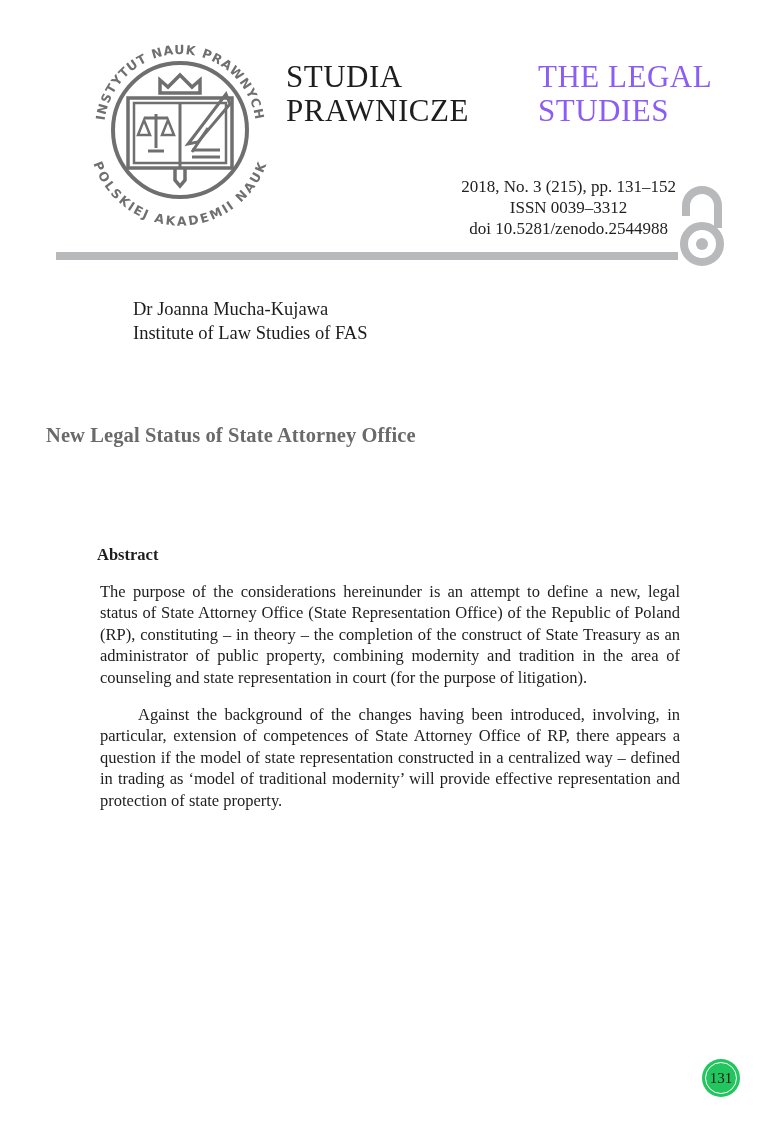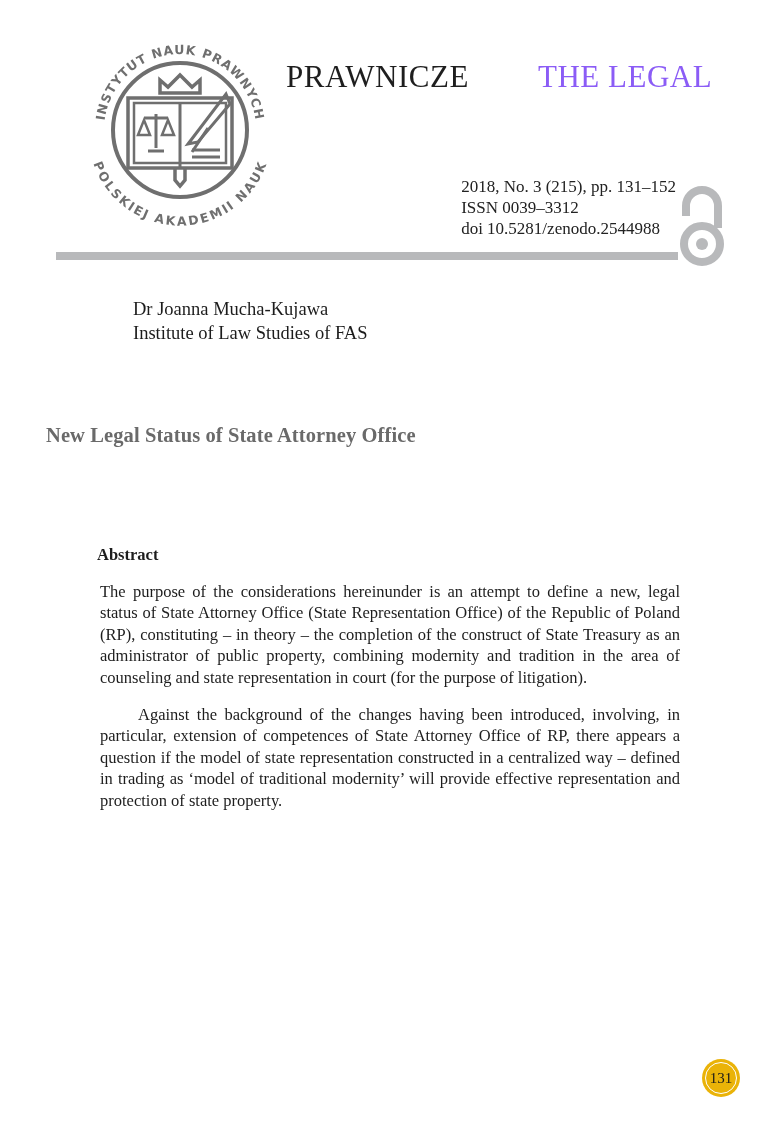--- a/index.html
+++ b/index.html
@@ -9,42 +9,42 @@
 
     
     #logo { left: 80px; top: 30px; width: 200px; height: 200px; }
 
     
     .jt { font-size: 31px; line-height: 34px; letter-spacing: 0.5px; font-weight: normal; }
     #jt-pl { left: 286px; top: 60px; color: #1e1e1e; }
     #jt-en { left: 538px; top: 60px; color: #8b5cf6; }
 
     
-    #meta { right: 104px; top: 176px; text-align: left; font-size: 17px; line-height: 21px; color: #222; }
+    #meta { right: 104px; top: 176px; text-align: center; font-size: 17px; line-height: 21px; color: #222; }
 
     
     #rule { left: 56px; top: 252px; width: 622px; height: 8px; background: #b8b9bb; }
     #oa { left: 678px; top: 186px; width: 48px; height: 82px; }
 
     
     #author { left: 85px; top: 297px; font-size: 18.5px; line-height: 24px; color: #1c1c1c; margin-left: 48px; }
 
     
     #title { left: 0; width: 780px; top: 424px; text-align: left; font-size: 20.5px;
              font-weight: bold; color: #6a6a6a; letter-spacing: 0.1px; margin-left: 46px; }
 
     
     #abstract { left: 85px; top: 532px; width: 610px; font-size: 16.5px; line-height: 21.6px; color: #1d1d1d; }
     #abstract h3 { margin: 12px; font-size: 16.5px; font-weight: bold; line-height: 21.6px; }
     #abstract p { margin: 15px; text-align: justify; hyphens: manual; }
     #abstract p.indent { text-indent: 38px; }
 
     
     #pagenum { left: 702px; top: 1059px; width: 38px; height: 38px; border-radius: 50%;
-               background: #eab308; display: flex; align-items: center; justify-content: center; }
+               background: #22c55e; display: flex; align-items: center; justify-content: center; }
     #pagenum .inner { width: 32px; height: 32px; border-radius: 50%; border: 1.5px solid #ffffff;
                       box-sizing: border-box; display: flex; align-items: center; justify-content: center;
                       font-size: 15px; color: #1a1a1a; }
   </style>
 </head>
 <body>
 
 <svg id="logo" class="abs" viewBox="0 0 200 200">
   <defs>
     <path id="arcTop" d="M 24,100 A 76,76 0 0 1 176,100"></path>
@@ -72,24 +72,26 @@
 
     <path d="M 95,138 L 95,150 L 100,156 L 105,150 L 105,138" stroke-width="3.5"></path>
   </g>
   <g fill="#6f6f6f" font-family="DejaVu Sans, sans-serif" font-weight="bold" font-size="12.5" letter-spacing="1">
     <text><textPath href="#arcTop" startOffset="50%" text-anchor="middle">INSTYTUT NAUK PRAWNYCH</textPath></text>
     <text><textPath href="#arcBot" startOffset="50%" text-anchor="middle" dominant-baseline="hanging">POLSKIEJ AKADEMII NAUK</textPath></text>
   </g>
 </svg>
 
 <div id="jt-pl" class="abs jt">
+  <div>STUDIA</div>
   <div>PRAWNICZE</div>
 </div>
 <div id="jt-en" class="abs jt">
   <div>THE LEGAL</div>
+  <div>STUDIES</div>
 </div>
 
 <div id="meta" class="abs">
   <div>2018, No. 3 (215), pp. 131–152</div>
   <div>ISSN 0039–3312</div>
   <div>doi 10.5281/zenodo.2544988</div>
 </div>
 
 <div id="rule" class="abs"></div>
 

